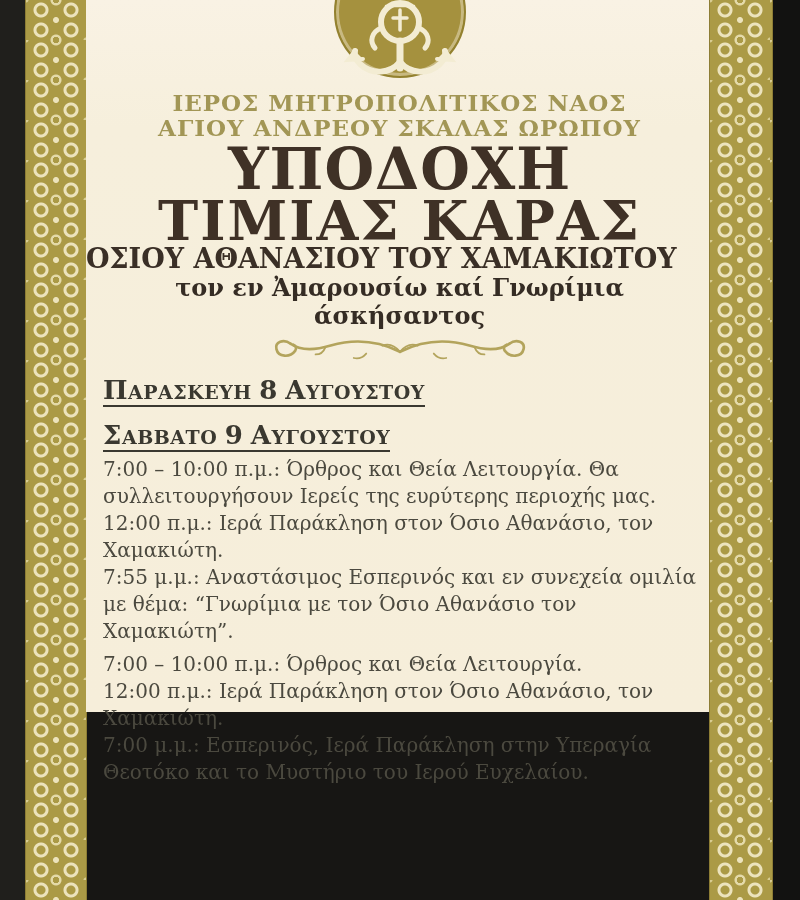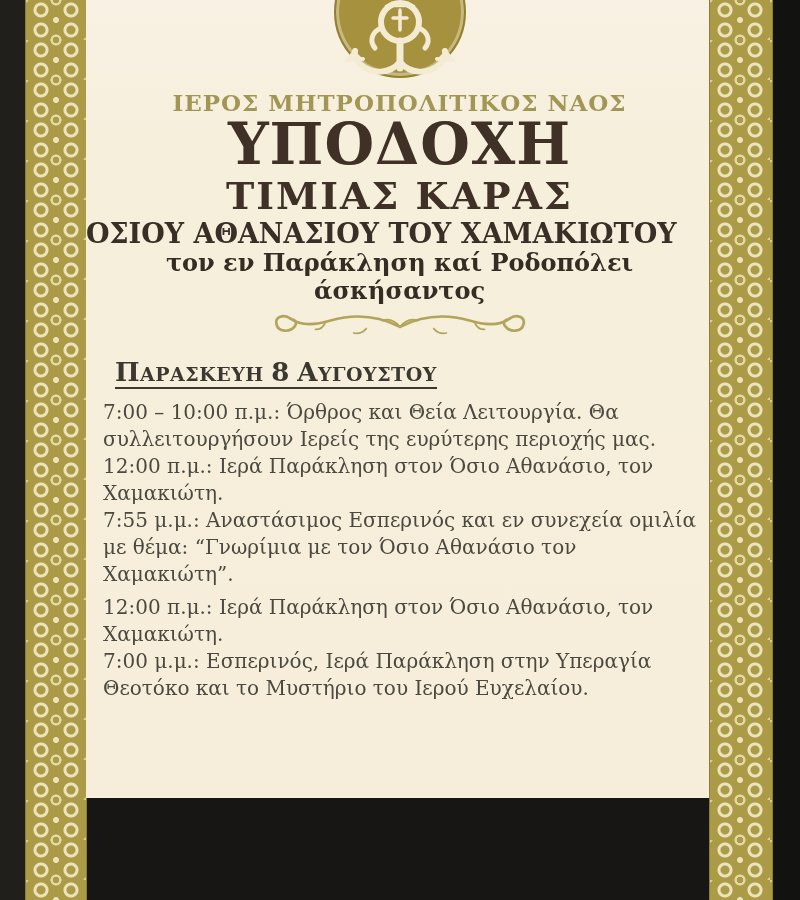--- a/index.html
+++ b/index.html
@@ -16,46 +16,46 @@
           radial-gradient(circle at 60px 40px, #d8cc93 0 2px, transparent 3px),
           radial-gradient(circle at 15px 10px, transparent 4px, #ece3bd 5px 7px, transparent 8px),
           radial-gradient(circle at 45px 10px, transparent 4px, #ece3bd 5px 7px, transparent 8px),
           radial-gradient(circle at 15px 30px, transparent 4px, #ece3bd 5px 7px, transparent 8px),
           radial-gradient(circle at 45px 30px, transparent 4px, #ece3bd 5px 7px, transparent 8px),
           radial-gradient(circle at 30px 0px, transparent 3px, #e4daa9 3.5px 5px, transparent 6px),
           radial-gradient(circle at 30px 40px, transparent 3px, #e4daa9 3.5px 5px, transparent 6px);
         background-size:60px 40px;}
   .band.left{left:25px;width:60px;}
   .band.right{right:27px;width:62px;}
-  .paper{position:absolute;left:86px;top:0;width:627px;height:798px;
+  .paper{position:absolute;left:86px;top:0;width:627px;height:712px;
          background:linear-gradient(180deg,#f9f2e4 0%,#f6efdc 18%,#f6eeda 100%);}
 
   
   .emblem{position:absolute;left:50%;top:-54px;transform:translateX(-50%);
           width:128px;height:128px;border-radius:50%;
           background:#a5913e;border:2px solid #93812f;
           box-shadow:inset 0 0 0 3px rgba(243,236,211,.45);}
   .emblem svg{position:absolute;left:0;top:0;width:128px;height:128px;}
 
   
   .org{color:#a29655;text-align:center;font-weight:bold;letter-spacing:1px;line-height:25px;}
   .org1{padding-top:90px;font-size:23px;}
   .org2{font-size:23px;}
   .title1{color:#3f3126;text-align:center;font-weight:bold;font-size:57px;line-height:58px;letter-spacing:1px;}
-  .title2{color:#3f3126;text-align:center;font-weight:bold;font-size:38px;line-height:46px;letter-spacing:2px;}
+  .title2{color:#3f3126;text-align:center;font-weight:bold;font-size:54px;line-height:46px;letter-spacing:2px;}
   .subtitle{color:#3a2f26;text-align:left;font-weight:bold;font-size:27px;line-height:30px;}
   .subtitle2{color:#352c24;text-align:center;font-weight:bold;font-size:24px;line-height:28px;}
 
   .flourish{display:block;margin:4px auto 0;width:270px;height:32px;}
 
   
   .schedule{padding:6px 10px 0 17px;color:#4b493f;}
   section{margin-top:6px;}
   section:first-child{margin-top:0;}
-  h2{margin:12px;font-size:20px;font-weight:bold;color:#3a3830;line-height:26px;letter-spacing:.5px;}
+  h2{margin:0;font-size:20px;font-weight:bold;color:#3a3830;line-height:37px;letter-spacing:.5px;}
   h2 .day{border-bottom:2px solid #3a3830;padding-bottom:1px;}
   h2 .lead{font-size:26px;}
   h2 .sc{font-size:19px;}
   p.entry{margin:0;font-size:20px;line-height:27px;color:#4b493f;max-width:612px;}
 </style>
 </head>
 <body>
 
 <div class="stage">
   <div class="edge left"></div>
@@ -74,25 +74,26 @@
           <path d="M109,103 L116,112 L101,111" stroke-width="4" fill="#f3ecd3"></path>
           <path d="M45,80 C36,84 33,93 39,100" stroke-width="5"></path>
           <path d="M83,80 C92,84 95,93 89,100" stroke-width="5"></path>
           <path d="M64,62 L64,82 M57,70 L71,70" stroke-width="3.5"></path>
           <path d="M50,58 L78,58" stroke-width="2.5"></path>
         </g>
       </svg>
     </div>
 
     <div class="org org1">ΙΕΡΟΣ ΜΗΤΡΟΠΟΛΙΤΙΚΟΣ ΝΑΟΣ</div>
+    <div class="org org2">ΑΓΙΟΥ ΑΝΔΡΕΟΥ ΣΚΑΛΑΣ ΩΡΩΠΟΥ</div>
 
     <div class="title1">ΥΠΟΔΟΧΗ</div>
     <div class="title2">ΤΙΜΙΑΣ ΚΑΡΑΣ</div>
     <div class="subtitle">ΟΣΙΟΥ ΑΘΑΝΑΣΙΟΥ ΤΟΥ ΧΑΜΑΚΙΩΤΟΥ</div>
-    <div class="subtitle2">τον εν Παράκληση καί Ροδοπόλει άσκήσαντος</div>
+    <div class="subtitle2">τον εν Ἀμαρουσίω καί Γνωρίμια άσκήσαντος</div>
 
     <svg class="flourish" viewBox="0 0 300 36">
       <g stroke="#b3a45c" fill="none" stroke-width="3" stroke-linecap="round">
         <path d="M150,20 C122,6 96,6 72,13 C52,19 38,19 27,11"></path>
         <path d="M27,11 C19,5 9,9 11,17 C13,26 26,27 32,19 C34,16 33,13 30,12"></path>
         <path d="M150,20 C178,6 204,6 228,13 C248,19 262,19 273,11"></path>
         <path d="M273,11 C281,5 291,9 289,17 C287,26 274,27 268,19 C266,16 267,13 270,12"></path>
       </g>
       <g stroke="#b3a45c" fill="none" stroke-width="2" stroke-linecap="round">
         <path d="M150,20 q-9,-11 -20,-7"></path>
@@ -104,26 +105,28 @@
       </g>
     </svg>
 
     <div class="schedule">
 
       <section>
         <h2><span class="day"><span class="lead">Π</span><span class="sc">ΑΡΑΣΚΕΥΗ</span> <span class="lead">8</span> <span class="lead">Α</span><span class="sc">ΥΓΟΥΣΤΟΥ</span></span></h2>
       </section>
 
       <section>
+        <h2><span class="day"><span class="lead">Σ</span><span class="sc">ΑΒΒΑΤΟ</span> <span class="lead">9</span> <span class="lead">Α</span><span class="sc">ΥΓΟΥΣΤΟΥ</span></span></h2>
         <p class="entry">7:00 – 10:00 π.μ.: Όρθρος και Θεία Λειτουργία. Θα συλλειτουργήσουν Ιερείς της ευρύτερης περιοχής μας.</p>
         <p class="entry">12:00 π.μ.: Ιερά Παράκληση στον Όσιο Αθανάσιο, τον Χαμακιώτη.</p>
         <p class="entry">7:55 μ.μ.: Αναστάσιμος Εσπερινός και εν συνεχεία ομιλία με θέμα: “Γνωρίμια με τον Όσιο Αθανάσιο τον Χαμακιώτη”.</p>
       </section>
 
       <section>
+        <p class="entry">7:00 – 10:00 π.μ.: Όρθρος και Θεία Λειτουργία.</p>
         <p class="entry">12:00 π.μ.: Ιερά Παράκληση στον Όσιο Αθανάσιο, τον Χαμακιώτη.</p>
         <p class="entry">7:00 μ.μ.: Εσπερινός, Ιερά Παράκληση στην Υπεραγία Θεοτόκο και το Μυστήριο του Ιερού Ευχελαίου.</p>
       </section>
 
     </div>
   </div>
 
   <div class="band right"></div>
   <div class="edge right"></div>
 </div>

